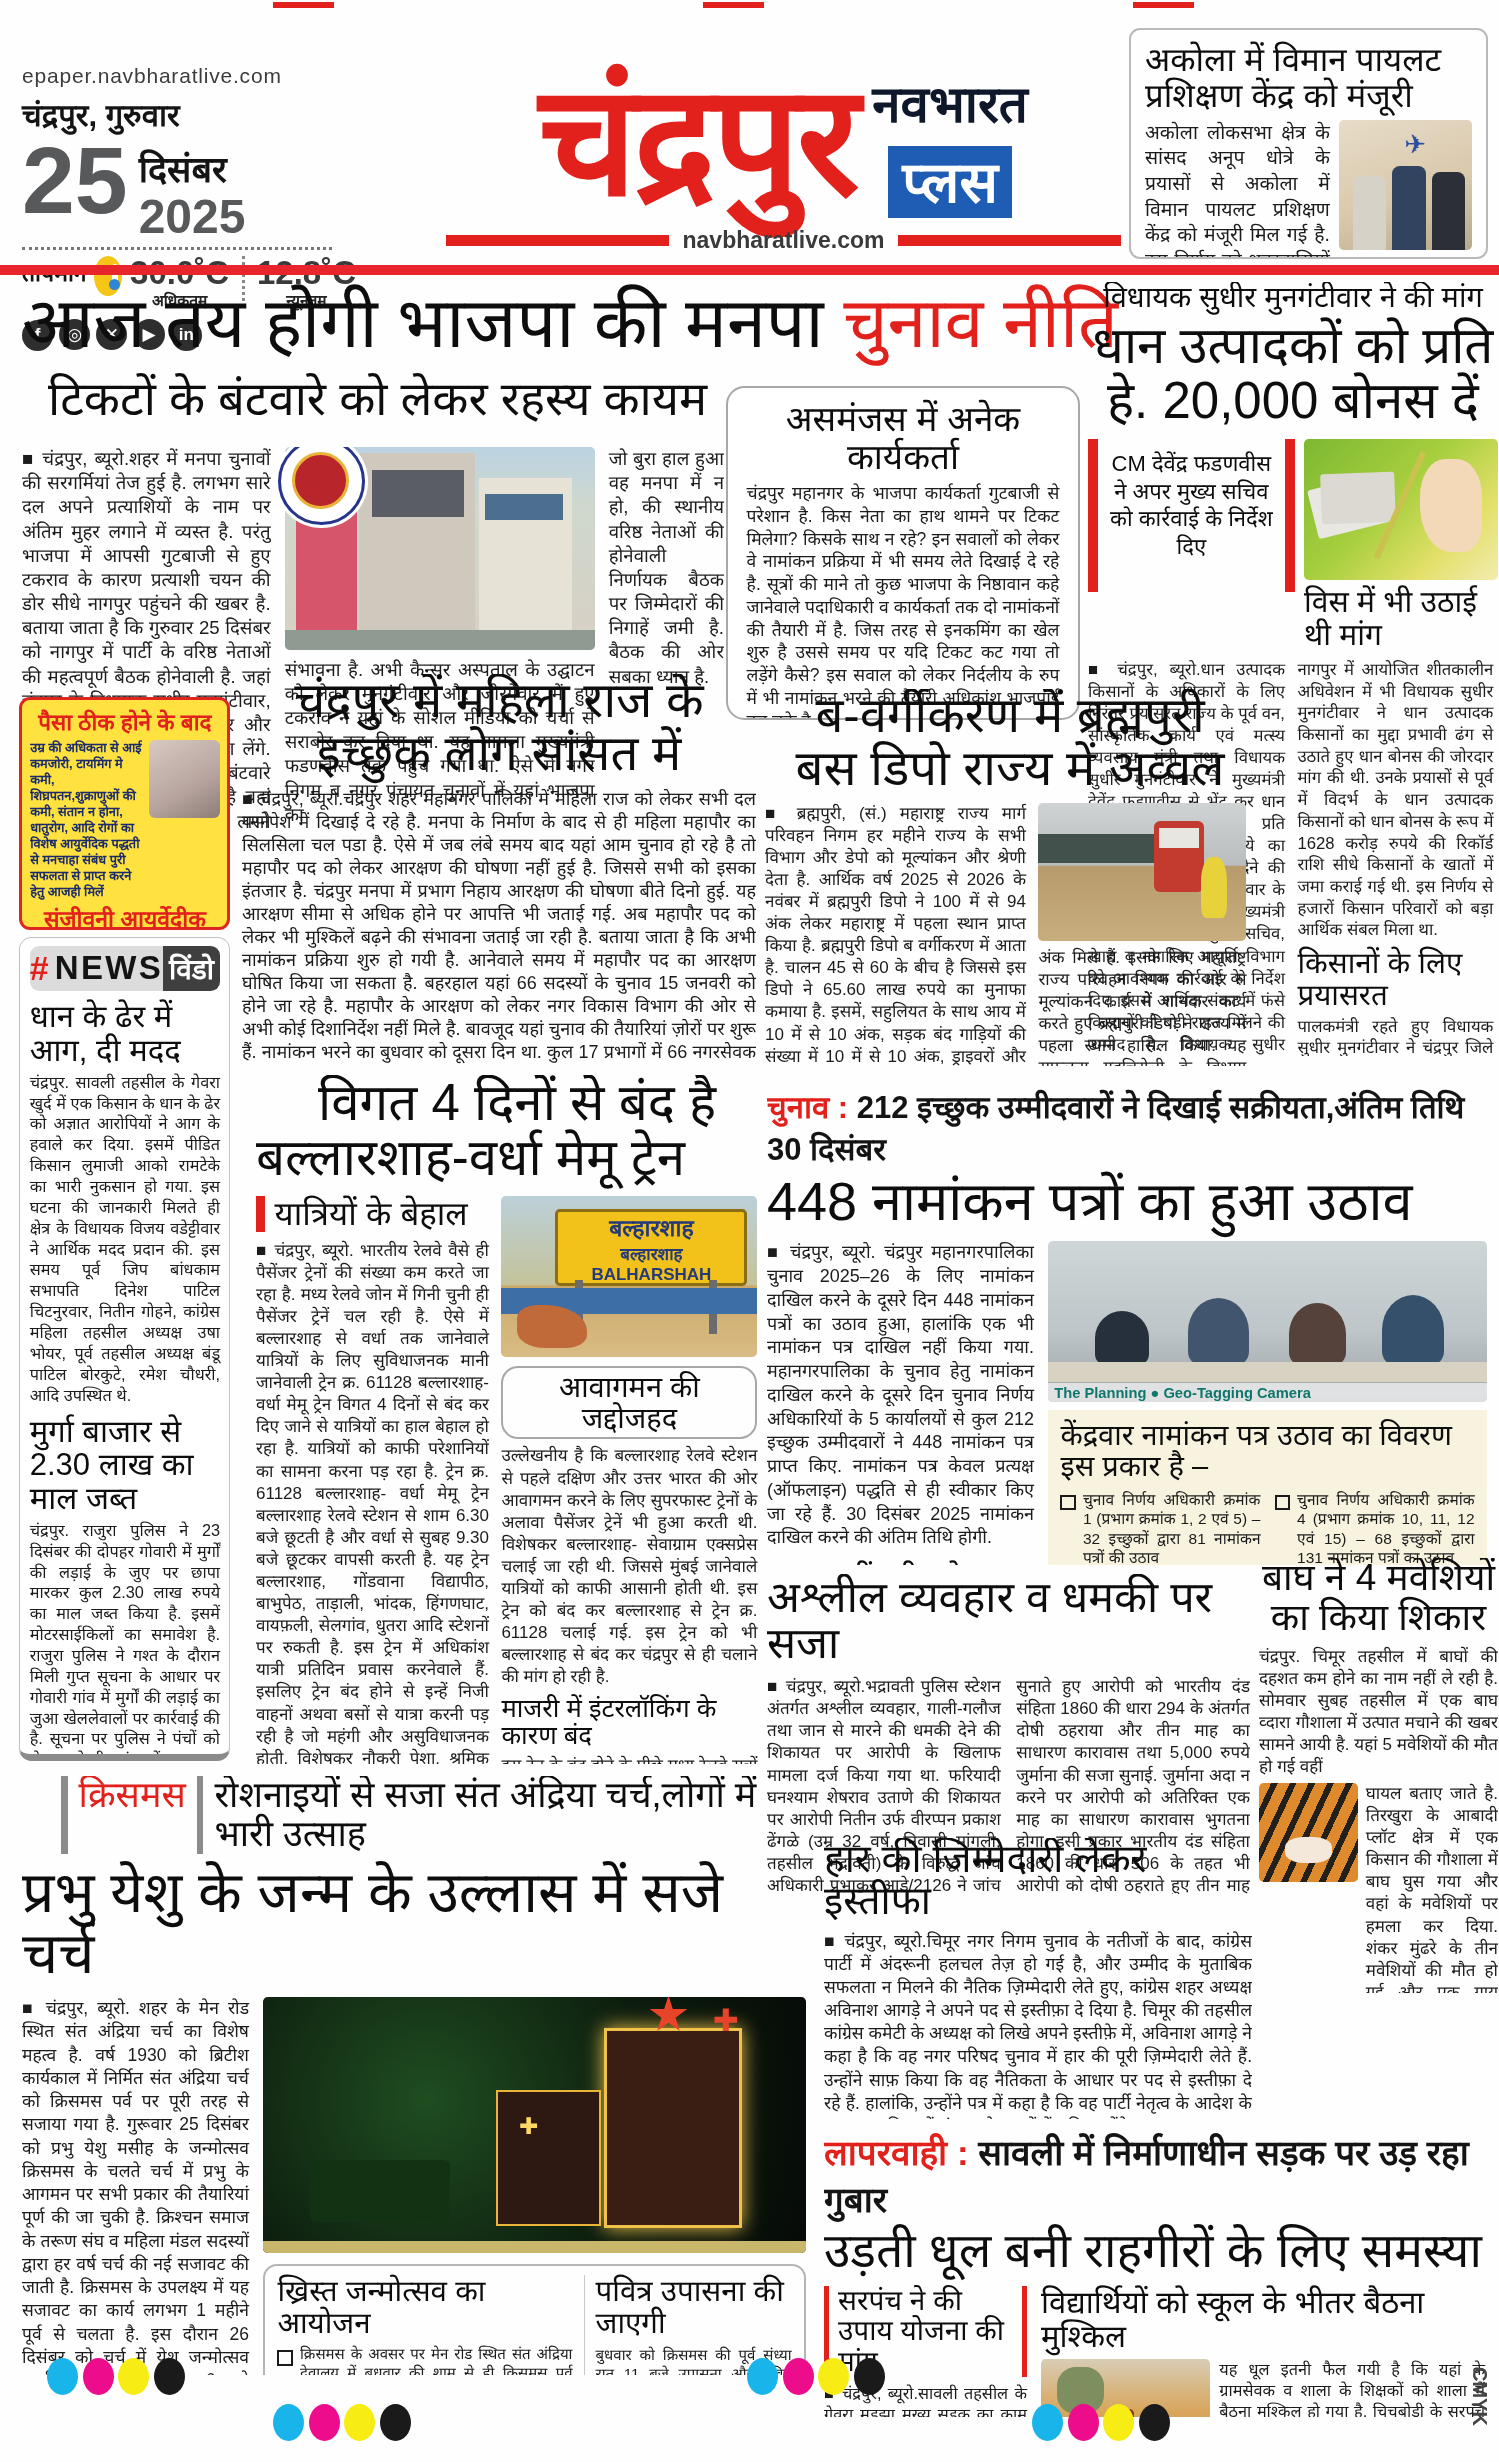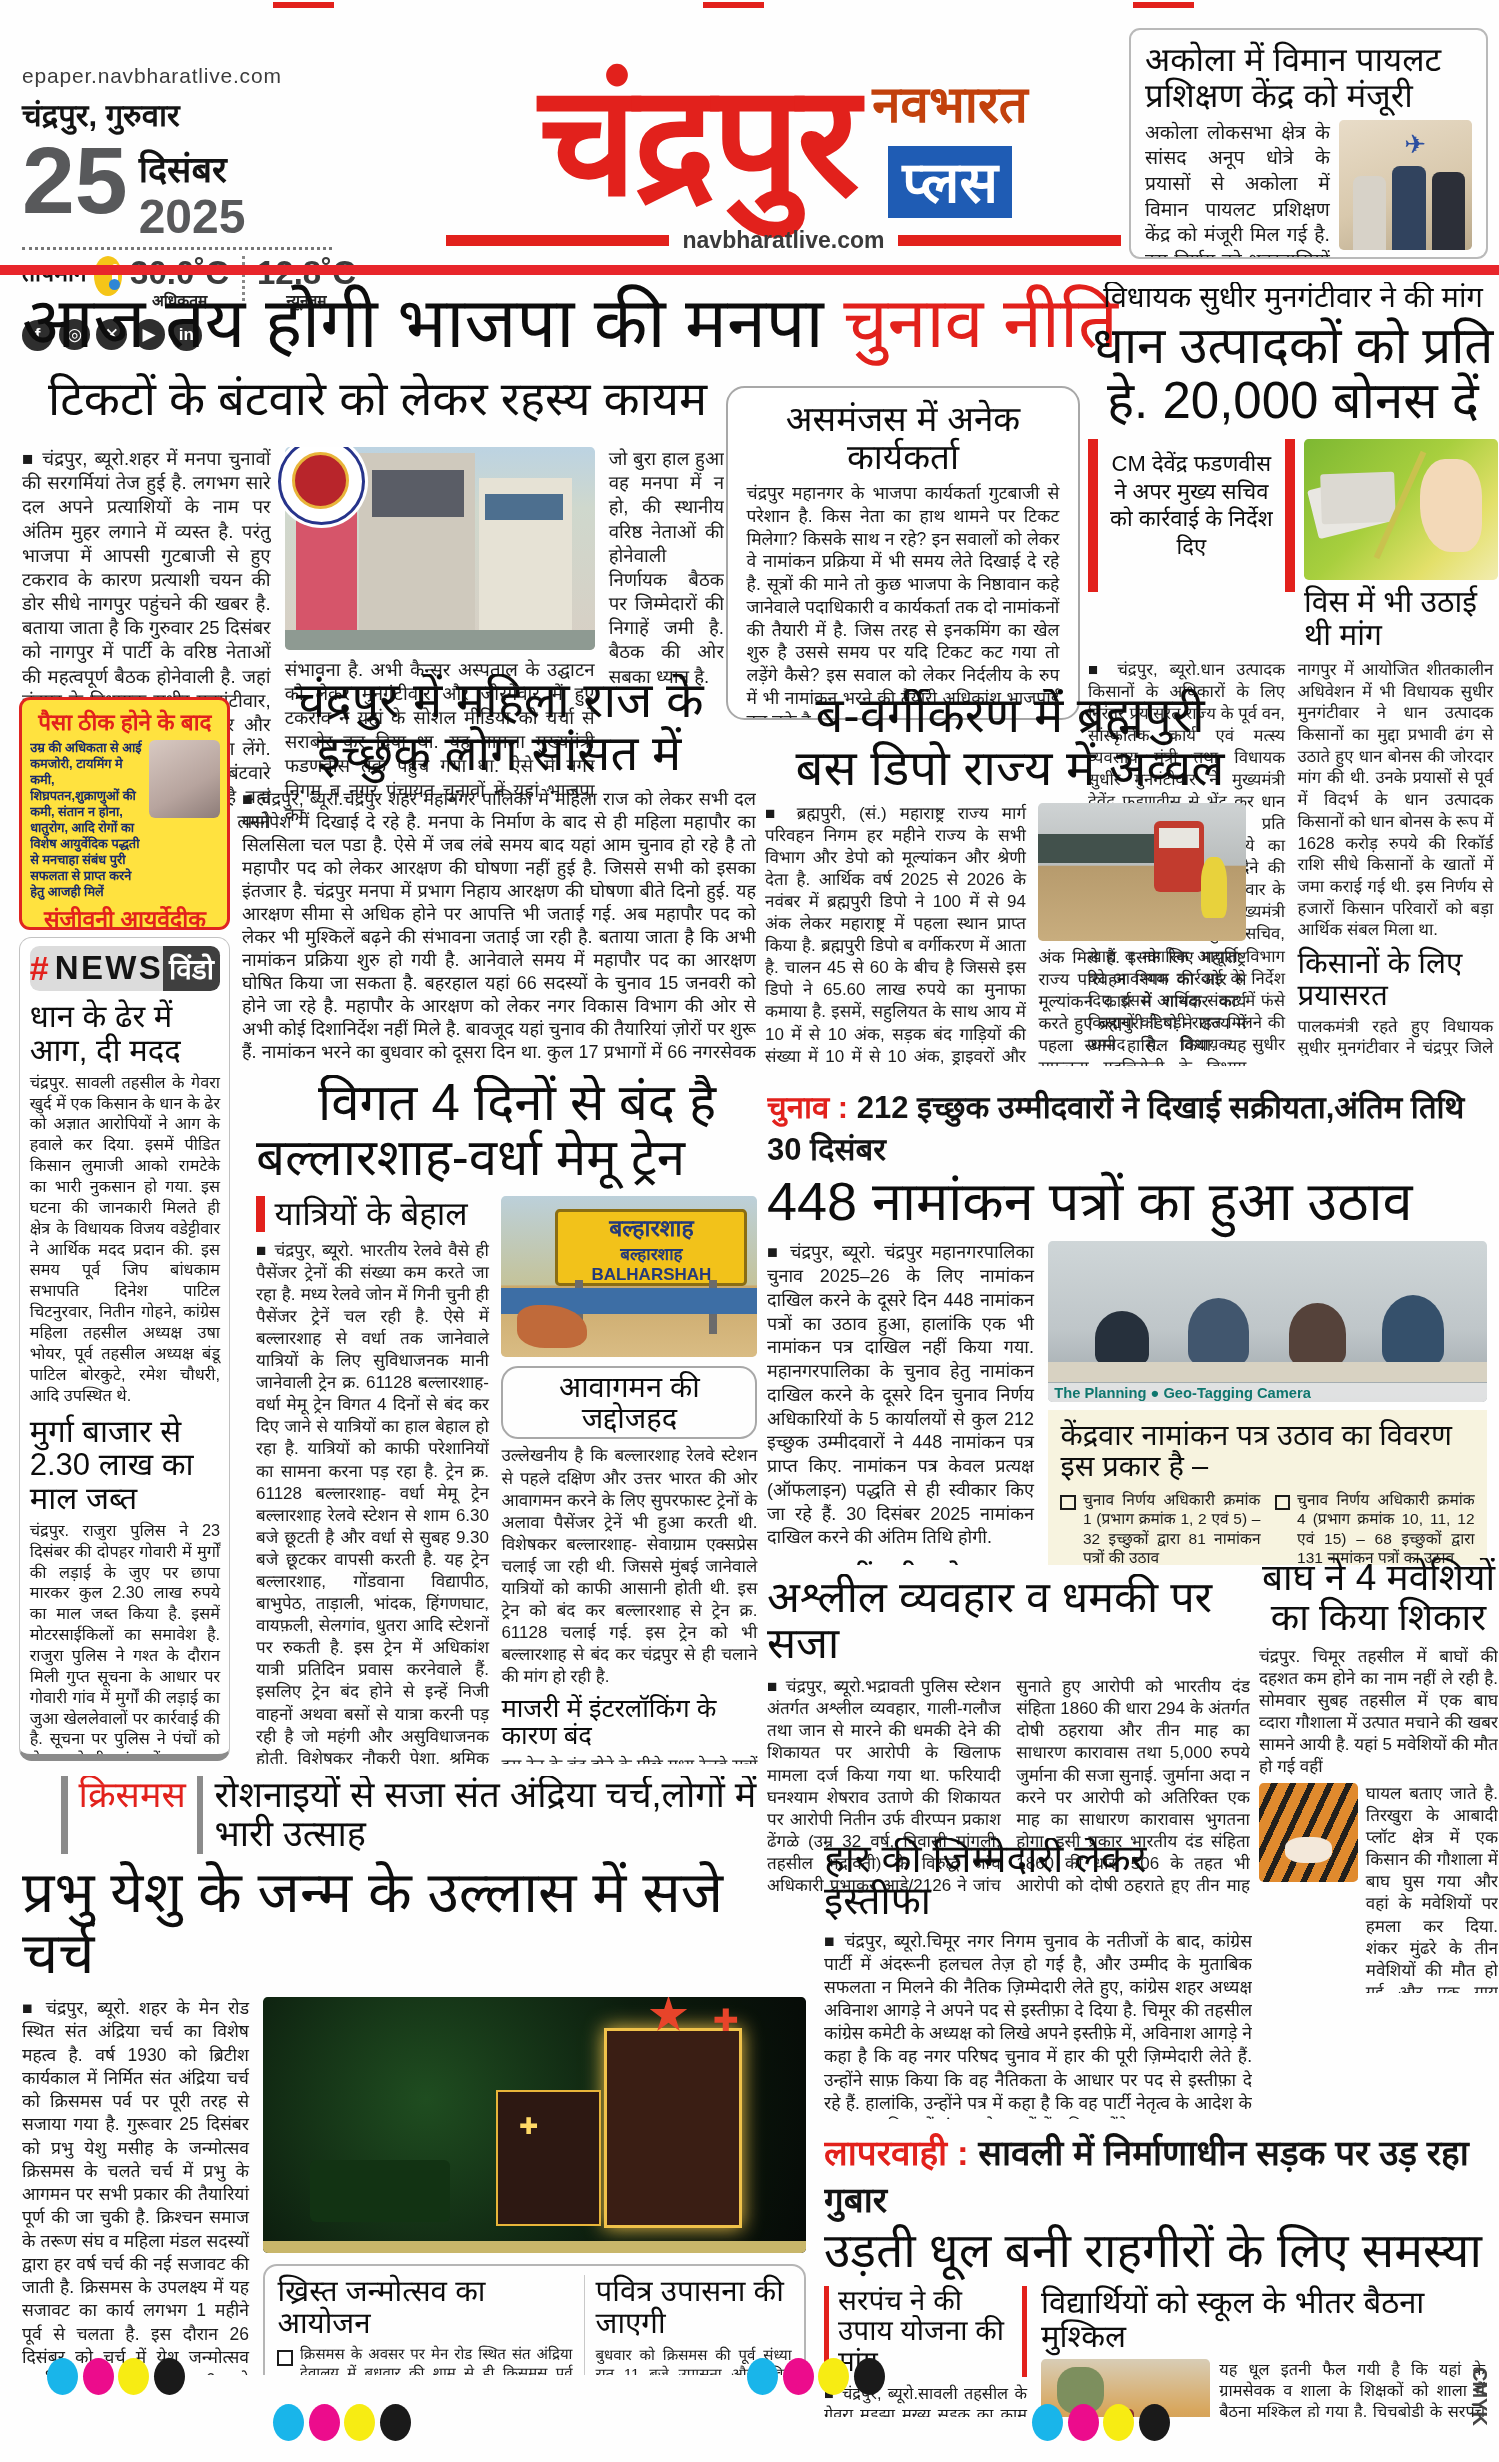--- a/index.html
+++ b/index.html
@@ -18,21 +18,21 @@
   .bigday{font-size:95px;font-weight:bold;color:#58595b;line-height:.9}
   .month{font-size:36px;font-weight:bold}
   .year{font-size:48px;font-weight:bold;color:#58595b;line-height:1}
   .dotsep{border-top:3.1px dotted #777}
   .templabel{font-size:23px;font-weight:bold}
   .tempval{font-size:33px;font-weight:bold;color:#3b3b3b;line-height:1}
   .tempsub{font-size:15.5px;font-weight:bold;text-align:center;color:#222}
   .soc{width:31px;height:31px;border-radius:50%;background:#2e2e2e;color:#fff;display:inline-flex;
        align-items:center;justify-content:center;font-size:17px;font-weight:bold;margin-right:6.2px}
   .mast-city{font-size:154px;font-weight:bold;color:#e2211c;line-height:.95;letter-spacing:-3.1px}
-  .mast-b1{font-size:51px;font-weight:bold;color:#c2410c;line-height:1}
+  .mast-b1{font-size:51px;font-weight:bold;color:#0f172a;line-height:1}
   .mast-b2{font-size:57px;font-weight:bold;color:#fff;background:#1f5cb4;padding:4.7px 14px;line-height:1.1;display:inline-block}
   .mast-site{font-size:23px;font-weight:bold;color:#3a3a3a}
   .mast-bar{height:11px;background:#e2211c;flex:1}
   .akola-box{border:2.3px solid #b9b9b9;border-radius:11px;padding:12.4px 14px}
   .akola-h{font-size:33px}
   .akola-b{font-size:19.4px;line-height:1.32}
   .redbar{background:#e8252b}
   
   .lead-h1{font-size:70px;white-space:nowrap}
   .lead-h2{font-size:47px}

